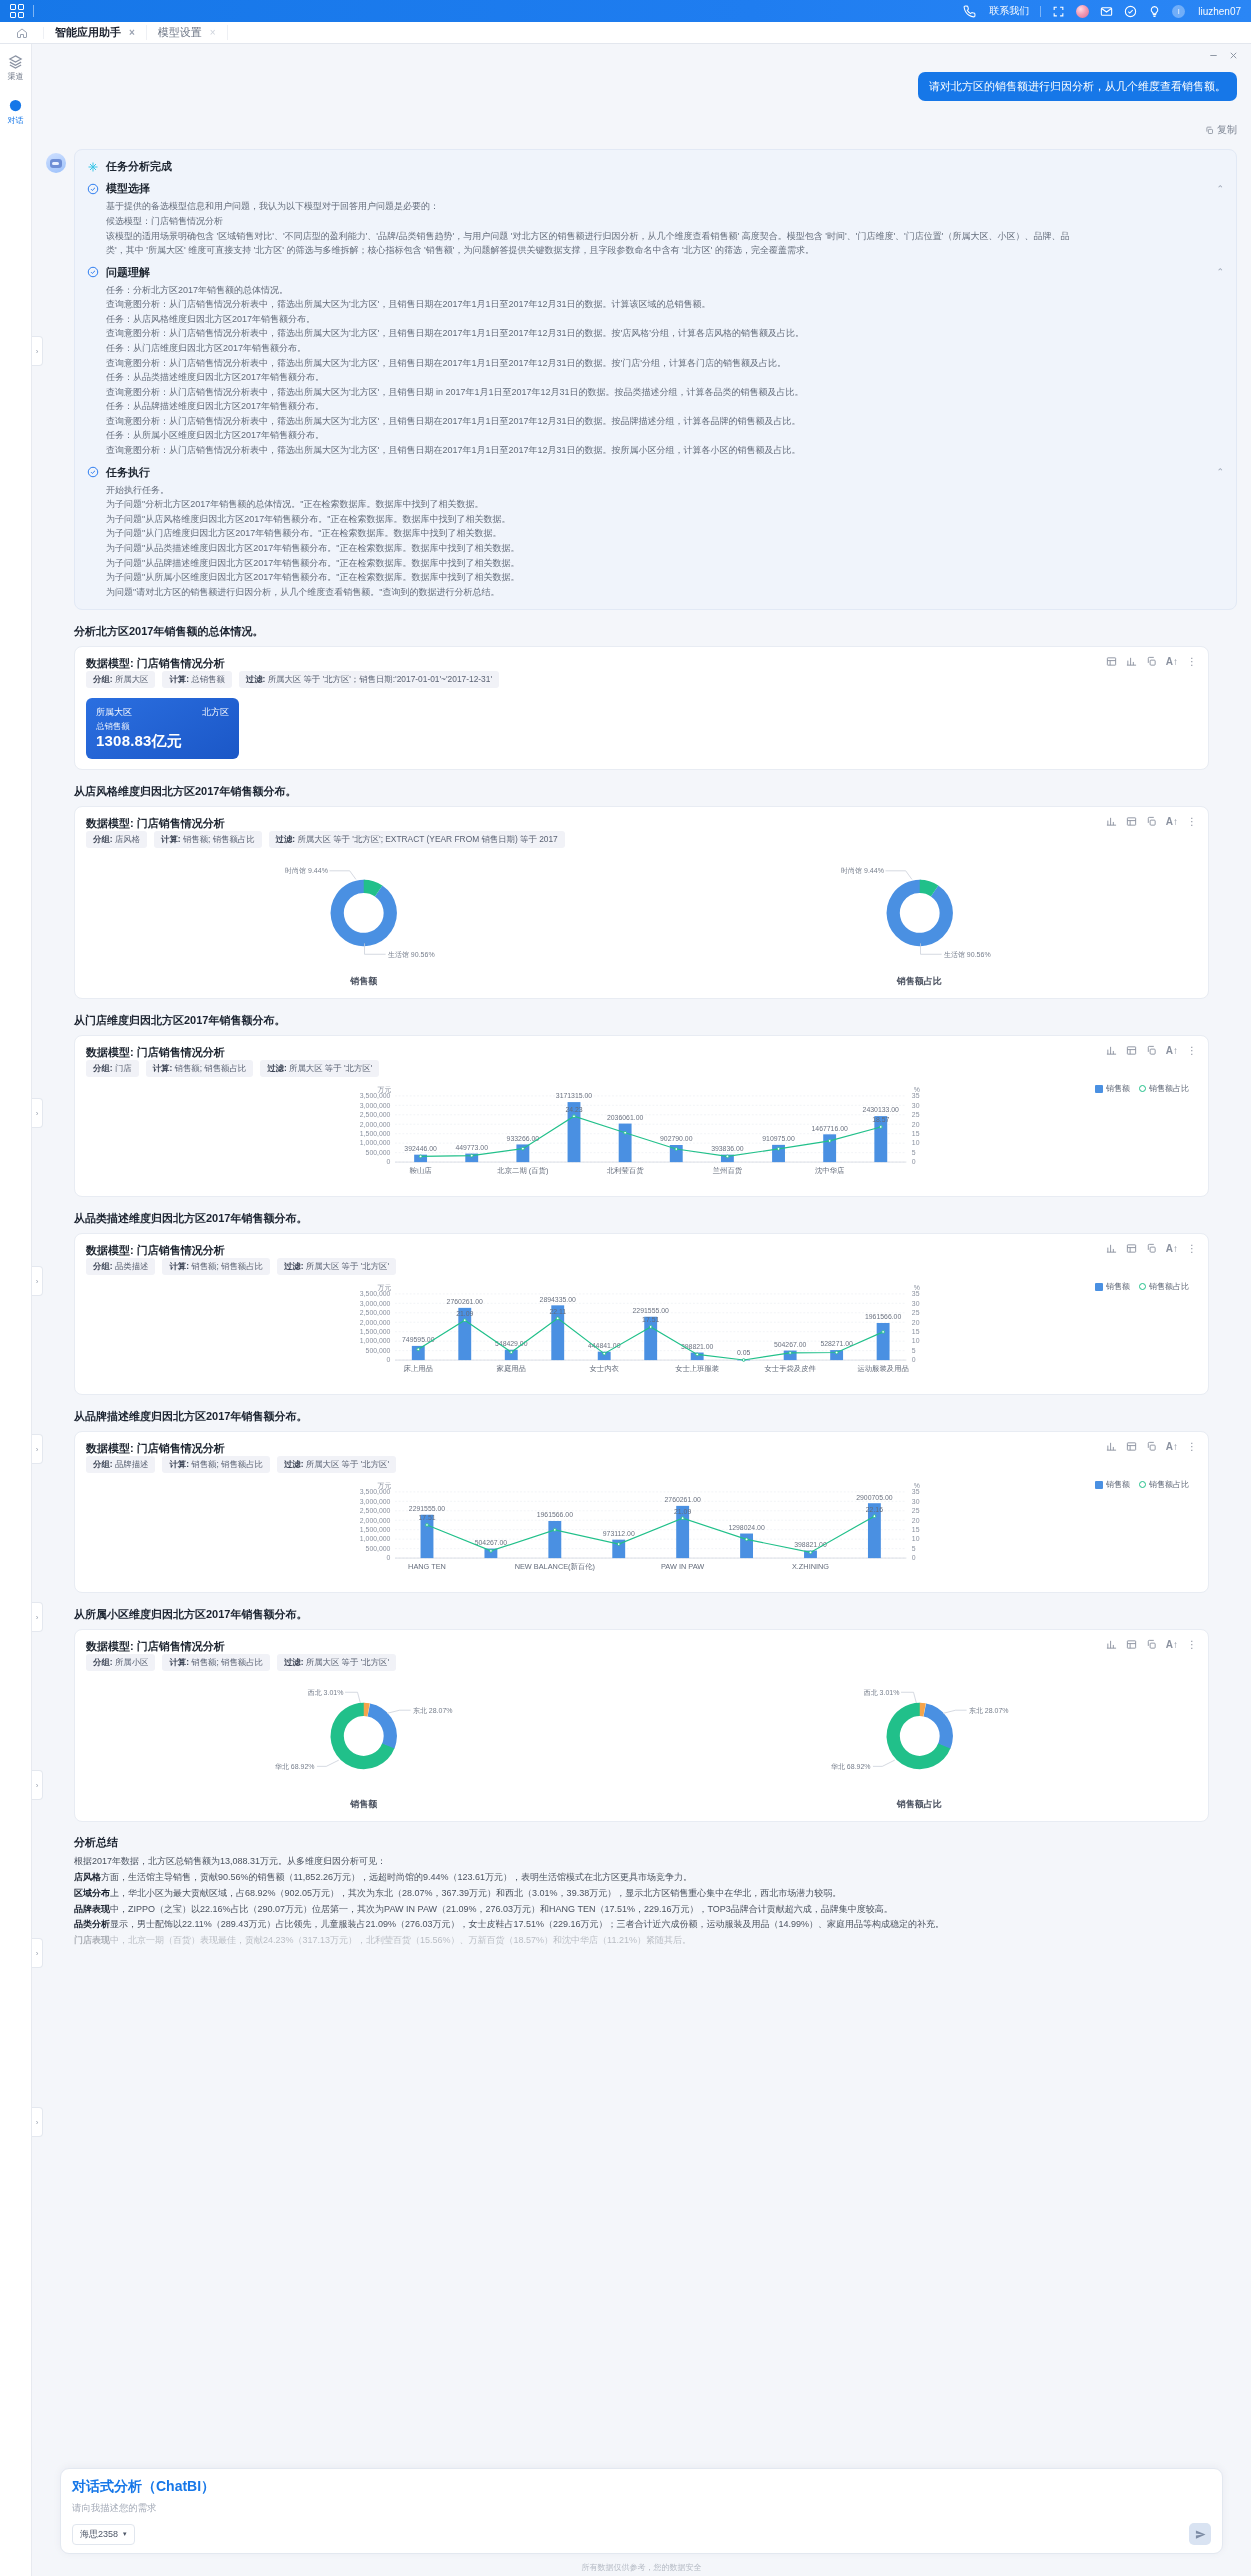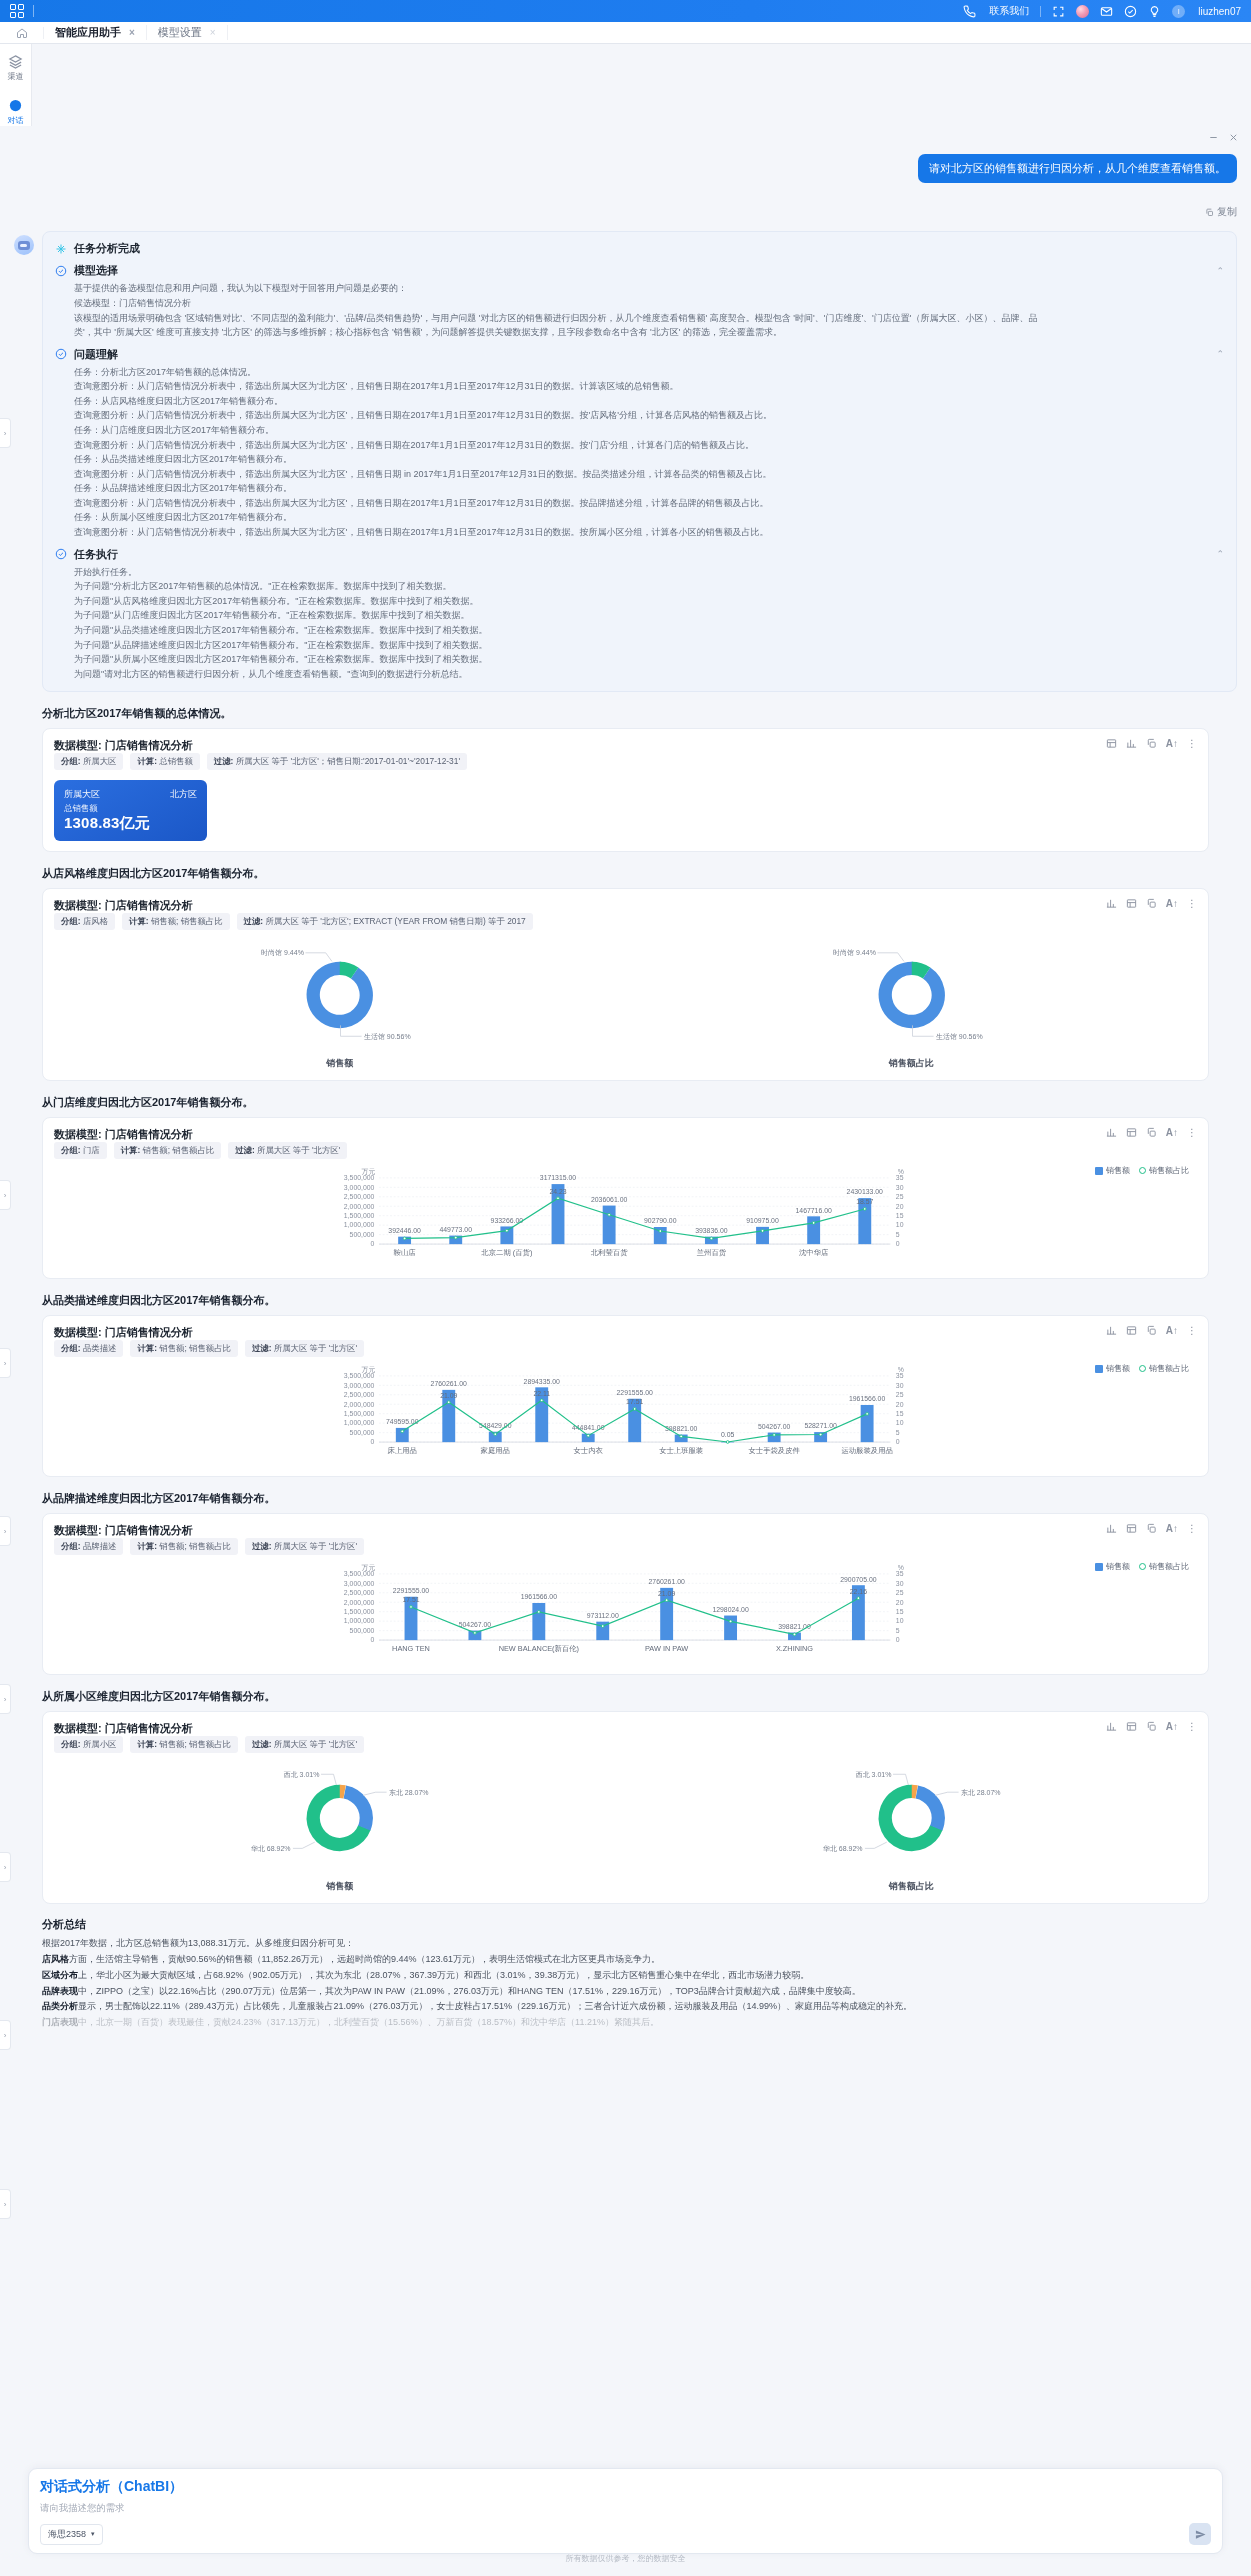--- a/index.html
+++ b/index.html
@@ -47,21 +47,21 @@
     display:flex; align-items:center; gap:8px;
     padding: 0 11px; font-size: 11px; color:#333a46;
     border-right: 1px solid #eef0f4; cursor: pointer; white-space:nowrap;
   }
   .tab.active { color:#1d2330; font-weight: 600; }
   .tab .x { color:#9aa2b1; font-size:10px; }
   .tab.inactive { color:#6b7484; }
   .tab.inactive .x { color: #cdd2db; }
 
   
-  .shell { display:flex; height: calc(2576px - 44px); flex-direction: column; }
+  .shell { display:flex; height: calc(2576px - 44px); }
 
   
   .rail {
     width: 32px; background:#fff; border-right:1px solid #e7eaf0;
     padding-top: 10px; display:flex; flex-direction:column; align-items:center; gap: 16px;
   }
   .rail-item { display:flex; flex-direction:column; align-items:center; gap:2px; cursor:pointer; width: 100%; }
   .rail-item .rl { font-size: 8px; color:#6d7686; }
   .rail-item.active .rl { color:#1677e8; }
   .rail-ic { width:15px; height:15px; color:#8b93a3; }
@@ -170,21 +170,21 @@
   .comp-title { font-size:14px; font-weight:700; color:#1677e8; }
   .comp-ph { font-size:9.4px; color:#a3aab7; margin-top:6px;}
   .comp-bottom { display:flex; align-items:center; margin-top:8px; }
   .model-pill {
     border:1px solid #e1e6ee; border-radius:4px; font-size:9px; color:#4e5costs;
     color:#4d5costs;
   }
   .model-pill { border:1px solid #e1e6ee; border-radius:4px; font-size:9px; color:#4d5667; padding:3px 7px; display:flex; gap:5px; align-items:center;}
   .send-btn { margin-left:auto; width:22px;height:22px;border-radius:5px;background:#d9e3f2; display:flex;align-items:center;justify-content:center;}
 
-  .foot-note { position:absolute; bottom:12px; left:0; right:0; text-align:center; font-size:8px; color:#b4bac4;}
+  .foot-note { position:absolute; bottom:3px; left:0; right:0; text-align:center; font-size:8px; color:#b4bac4;}
 
   
   .side-arrow {
     position:absolute; left:0; width:11px; height:30px;
     background:#fff; border:1px solid #e4e8ef; border-left:none;
     border-radius:0 4px 4px 0; display:flex; align-items:center; justify-content:center;
     color:#9aa2b0; font-size:8px; cursor:pointer;
   }
 
   

